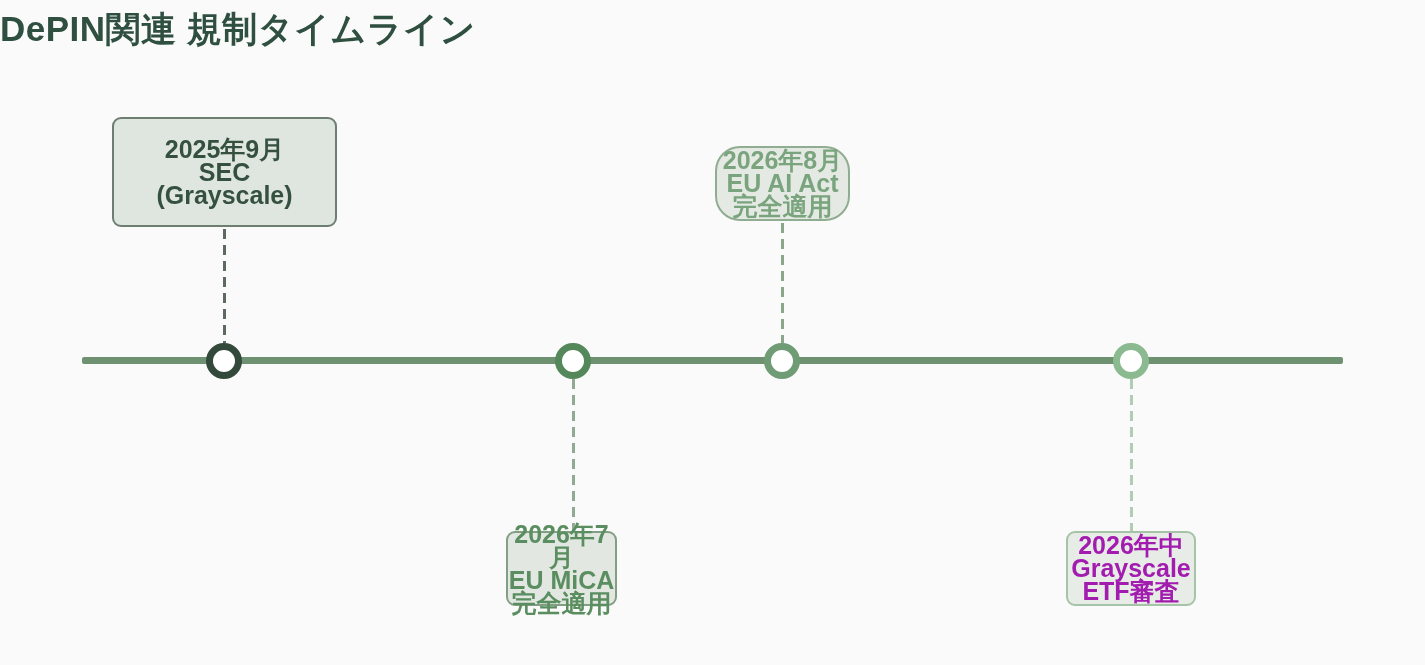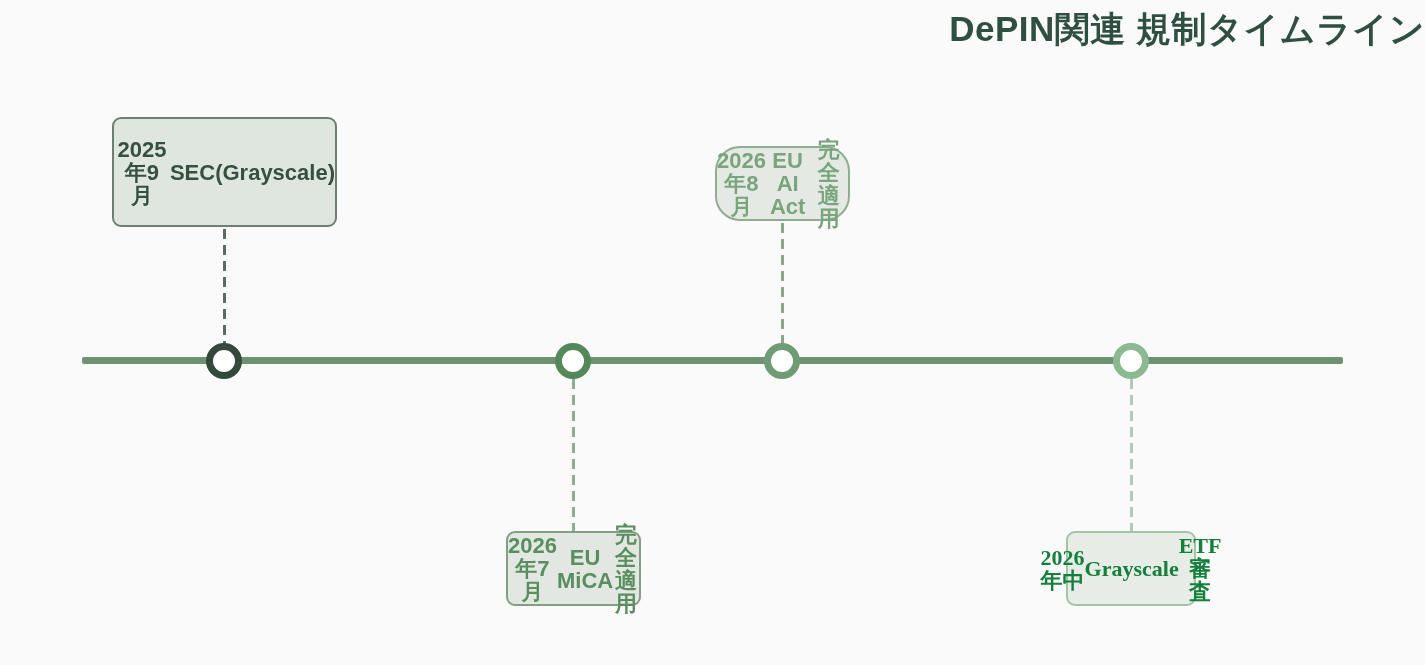--- a/index.html
+++ b/index.html
@@ -6,23 +6,23 @@
   .canvas {
     position: relative;
     width: 1425px;
     height: 665px;
     background: #fafafa;
     font-family: "Liberation Sans", "DejaVu Sans", sans-serif;
     overflow: hidden;
   }
   .title {
     position: absolute;
-    left: 0; right: 0; top: 6px;
+    left: 0; right: 9px; top: 6px;
     margin: 0;
-    text-align: right;
+    text-align: left;
     font-size: 35px;
     font-weight: bold;
     letter-spacing: 0.5px;
   }
   .axis {
     position: absolute;
     left: 82px; top: 357px;
     width: 1261px; height: 7px;
     border-radius: 2px;
     z-index: 1;
@@ -49,31 +49,31 @@
   .d1 { left: 223px;  top: 229px; height: 114px; }
   .d2 { left: 572px;  top: 379px; height: 152px; }
   .d3 { left: 781px;  top: 223px; height: 120px; }
   .d4 { left: 1130px; top: 379px; height: 152px; }
   .card {
     position: absolute;
     box-sizing: border-box;
     border: 2px solid #999;
     border-radius: 9px;
     display: flex;
-    flex-direction: row;
+    flex-direction: column;
     justify-content: center;
     align-items: center;
     text-align: center;
     font-weight: bold;
-    font-size: 22px;
+    font-size: 25px;
     line-height: 23px;
     z-index: 2;
   }
   .c1 { left: 112px;  top: 117px; width: 225px; height: 110px; }
-  .c2 { left: 506px;  top: 531px; width: 135px; height: 75px; }
+  .c2 { left: 506px;  top: 531px; width: 111px; height: 75px; }
   .c3 { left: 715px;  top: 146px; width: 135px; height: 75px; border-radius: 25px; }
   .c4 { left: 1066px; top: 531px; width: 130px; height: 75px; }
 </style>
 </head>
 <body>
 
 <div class="canvas" style="background-color: rgb(250, 250, 250);">
 
   <h1 class="title" style="color: rgb(47, 80, 64);">DePIN関連 規制タイムライン</h1>
 
@@ -96,21 +96,21 @@
   <div class="node n2" style="border-color: rgb(84, 135, 89);"></div>
 
   <div class="card c3" style="color: rgb(122, 164, 125); border-color: rgb(144, 172, 145); background-color: rgb(228, 234, 227);">
     <div>2026年8月</div>
     <div>EU AI Act</div>
     <div>完全適用</div>
   </div>
   <div class="dash d3" style="--dash-color: #8ba68d;"></div>
   <div class="node n3" style="border-color: rgb(111, 156, 116);"></div>
 
-  <div class="card c4" style="color: #15803d; border-color: rgb(165, 195, 166); background-color: rgb(231, 236, 230); font-family: Liberation Serif, serif;">
+  <div class="card c4" style="color: #a21caf; border-color: rgb(165, 195, 166); background-color: rgb(231, 236, 230);">
     <div>2026年中</div>
     <div>Grayscale</div>
     <div>ETF審査</div>
   </div>
   <div class="dash d4" style="--dash-color: #b3cdb5;"></div>
   <div class="node n4" style="border-color: rgb(140, 186, 144);"></div>
 
 </div>
 
 </body></html>

